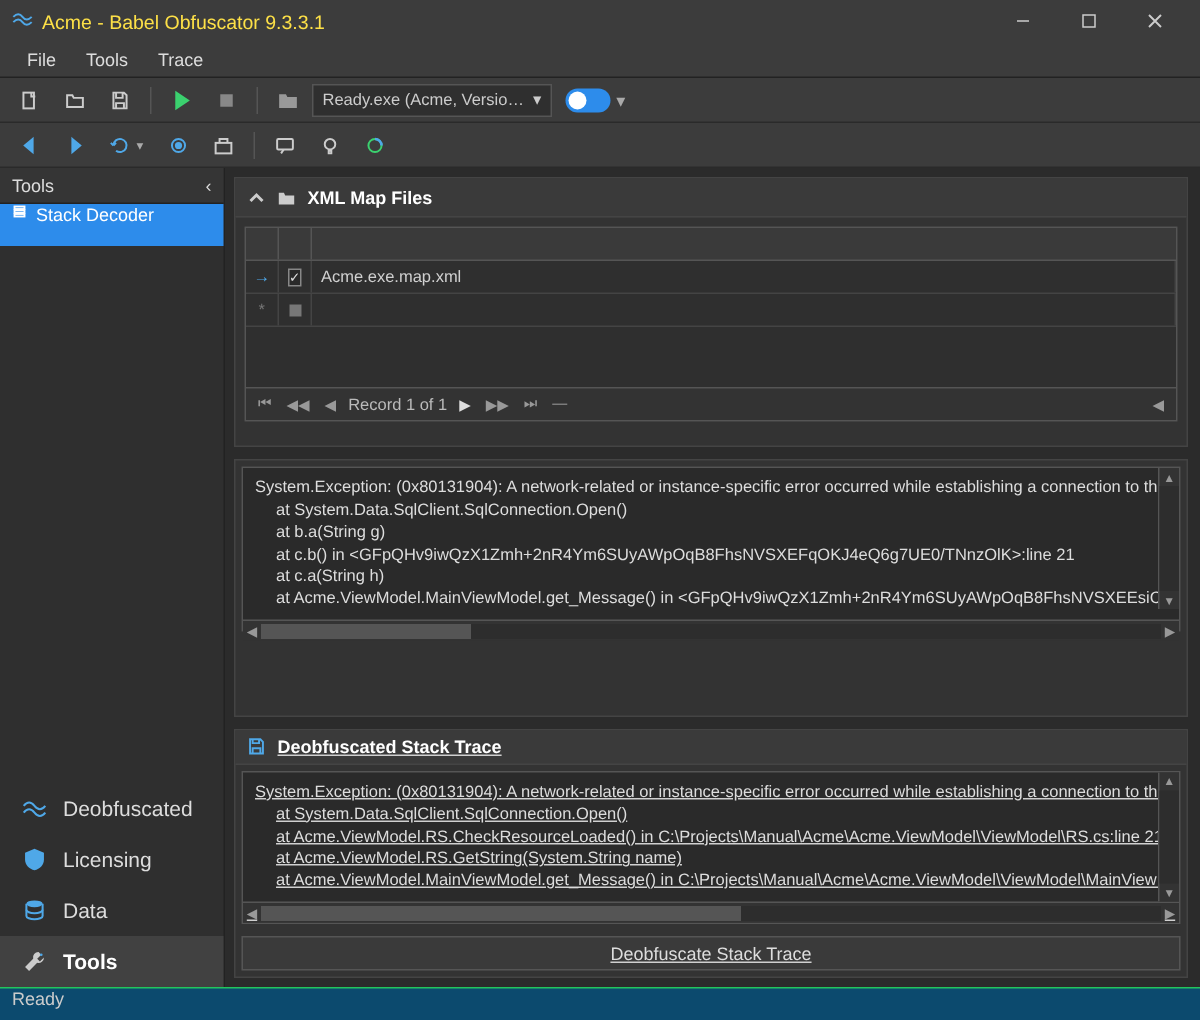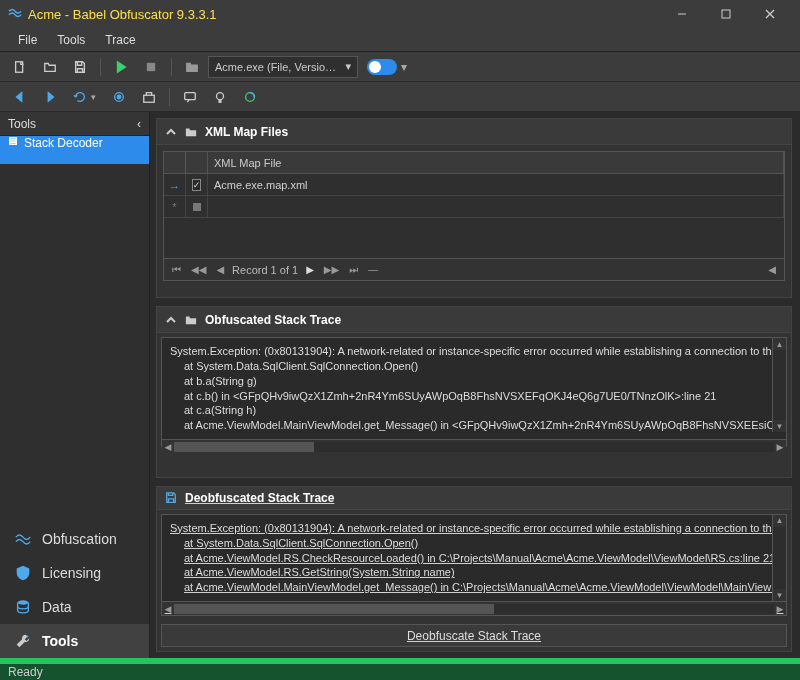--- a/index.html
+++ b/index.html
@@ -74,21 +74,21 @@
   .hscroll .tri{width:12px;display:flex;justify-content:center;color:#999;font-size:9px;cursor:pointer;}
   .hscroll .track{flex:1;height:10px;background:#2d2d2d;position:relative;}
   .hscroll .thumb{position:absolute;left:0;top:0;height:10px;width:140px;background:#555;}
   .vscroll{position:absolute;right:0;top:0;bottom:14px;width:14px;background:#333;border-left:1px solid #555;display:flex;flex-direction:column;}
   .vscroll .tri{height:12px;display:flex;align-items:center;justify-content:center;color:#999;font-size:8px;cursor:pointer;}
   .vscroll .track{flex:1;background:#2d2d2d;}
 
   .bigbtn{margin:4px;height:26px;border:1px solid #555;background:#3a3a3a;display:flex;align-items:center;justify-content:center;font-size:12px;color:#ddd;cursor:pointer;}
 
   
-  .statusbar{height:22px;background:#14532d;display:flex;align-items:center;padding:0 8px;font-size:12px;color:#ccc;border-top:6px solid #22c55e;}
+  .statusbar{height:22px;background:#0c4a6e;display:flex;padding:0 8px;font-size:12px;color:#ccc;border-top:1px solid #22c55e;}
 
   .xmlpanel{height:180px;}
   .obfpanel{flex:1;min-height:0;}
   .deobfpanel{height:166px;text-decoration:underline;}
 
   .toggle-pill{width:30px;height:16px;border-radius:8px;background:#2d8ceb;position:relative;}
   .toggle-pill::after{content:"";position:absolute;left:2px;top:2px;width:12px;height:12px;border-radius:50%;background:#fff;}
 </style>
 </head>
 <body>
@@ -151,21 +151,21 @@
         <rect x="4" y="4" width="8" height="8"></rect>
       </svg>
     </div>
   <span class="tsep"></span>
   <div class="tbtn">
       <svg class="ic" viewBox="0 0 16 16">
         <path d="M2 4h4l1 2h7v7H2z" fill="#999" stroke="#999"></path>
       </svg>
     </div>
   <div class="combo">
-    <span>Acme.exe (File, Versio…</span>
+    <span>Ready.exe (Acme, Versio…</span>
     <span class="chev">▾</span>
   </div>
   <div class="tbtn tbtn-wide">
       <div class="toggle-pill"></div>
       <span style="color:#aaa">▾</span>
     </div>
 </div>
 
 <div class="toolbar">
   <div class="tbtn">
@@ -230,21 +230,21 @@
           <rect x="2" y="5" width="8" height="2"></rect>
           <rect x="2" y="8" width="8" height="2"></rect>
         </svg>
       <span>Stack Decoder</span>
     </div>
     <div class="side-spacer"></div>
     <div class="navitem">
       <svg viewBox="0 0 20 20" stroke="#4fa8e8" fill="none" stroke-width="1.5">
           <path d="M2 13 Q6 8 10 13 T18 13 M2 8 Q6 3 10 8 T18 8"></path>
         </svg>
-      <span>Obfuscation</span>
+      <span>Deobfuscated</span>
     </div>
     <div class="navitem">
       <svg viewBox="0 0 20 20" fill="#4fa8e8">
           <path d="M10 2 L17 5 V10 C17 14 14 17 10 18 C6 17 3 14 3 10 V5 Z"></path>
         </svg>
       <span>Licensing</span>
     </div>
     <div class="navitem">
       <svg viewBox="0 0 20 20" fill="#4fa8e8">
           <ellipse cx="10" cy="5" rx="6" ry="2.5"></ellipse>
@@ -272,21 +272,20 @@
         <svg viewBox="0 0 14 14" style="fill:#ccc;stroke:none">
             <path d="M1 3h4l1 2h7v7H1z"></path>
           </svg>
         <span>XML Map Files</span>
       </div>
       <div class="panel-body">
         <div class="grid">
           <div class="grid-head">
             <div class="hcell rowind"></div>
             <div class="hcell chkcell"></div>
-            <div class="hcell" style="flex:1">XML Map File</div>
           </div>
           <div class="grid-row">
             <div class="cell rowind" style="color:#4fa8e8">→</div>
             <div class="cell chkcell">
                 <div class="chk on"></div>
               </div>
             <div class="cell" style="flex:1">Acme.exe.map.xml</div>
           </div>
           <div class="grid-row">
             <div class="cell rowind" style="color:#777">*</div>
@@ -306,29 +305,20 @@
             <span class="navbtn">⏭</span>
             <span class="navbtn">—</span>
             <span style="flex:1"></span>
             <span class="navbtn">◀</span>
           </div>
         </div>
       </div>
     </div>
 
     <div class="panel obfpanel">
-      <div class="panel-head">
-        <svg viewBox="0 0 12 12">
-            <path d="M2 8 L6 4 L10 8"></path>
-          </svg>
-        <svg viewBox="0 0 14 14" style="fill:#ccc;stroke:none">
-            <path d="M1 3h4l1 2h7v7H1z"></path>
-          </svg>
-        <span>Obfuscated Stack Trace</span>
-      </div>
       <div class="tracebox" style="height:110px">
         <div class="tracetext">
           <div>System.Exception: (0x80131904): A network-related or instance-specific error occurred while establishing a connection to the server.</div>
           <div class="traceline">at System.Data.SqlClient.SqlConnection.Open()</div>
           <div class="traceline">at b.a(String g)</div>
           <div class="traceline">at c.b() in &lt;GFpQHv9iwQzX1Zmh+2nR4Ym6SUyAWpOqB8FhsNVSXEFqOKJ4eQ6g7UE0/TNnzOlK&gt;:line 21</div>
           <div class="traceline">at c.a(String h)</div>
           <div class="traceline">at Acme.ViewModel.MainViewModel.get_Message() in &lt;GFpQHv9iwQzX1Zmh+2nR4Ym6SUyAWpOqB8FhsNVSXEEsiCsLkvaKUz6eSkBgIV</div>
         </div>
         <div class="vscroll">

